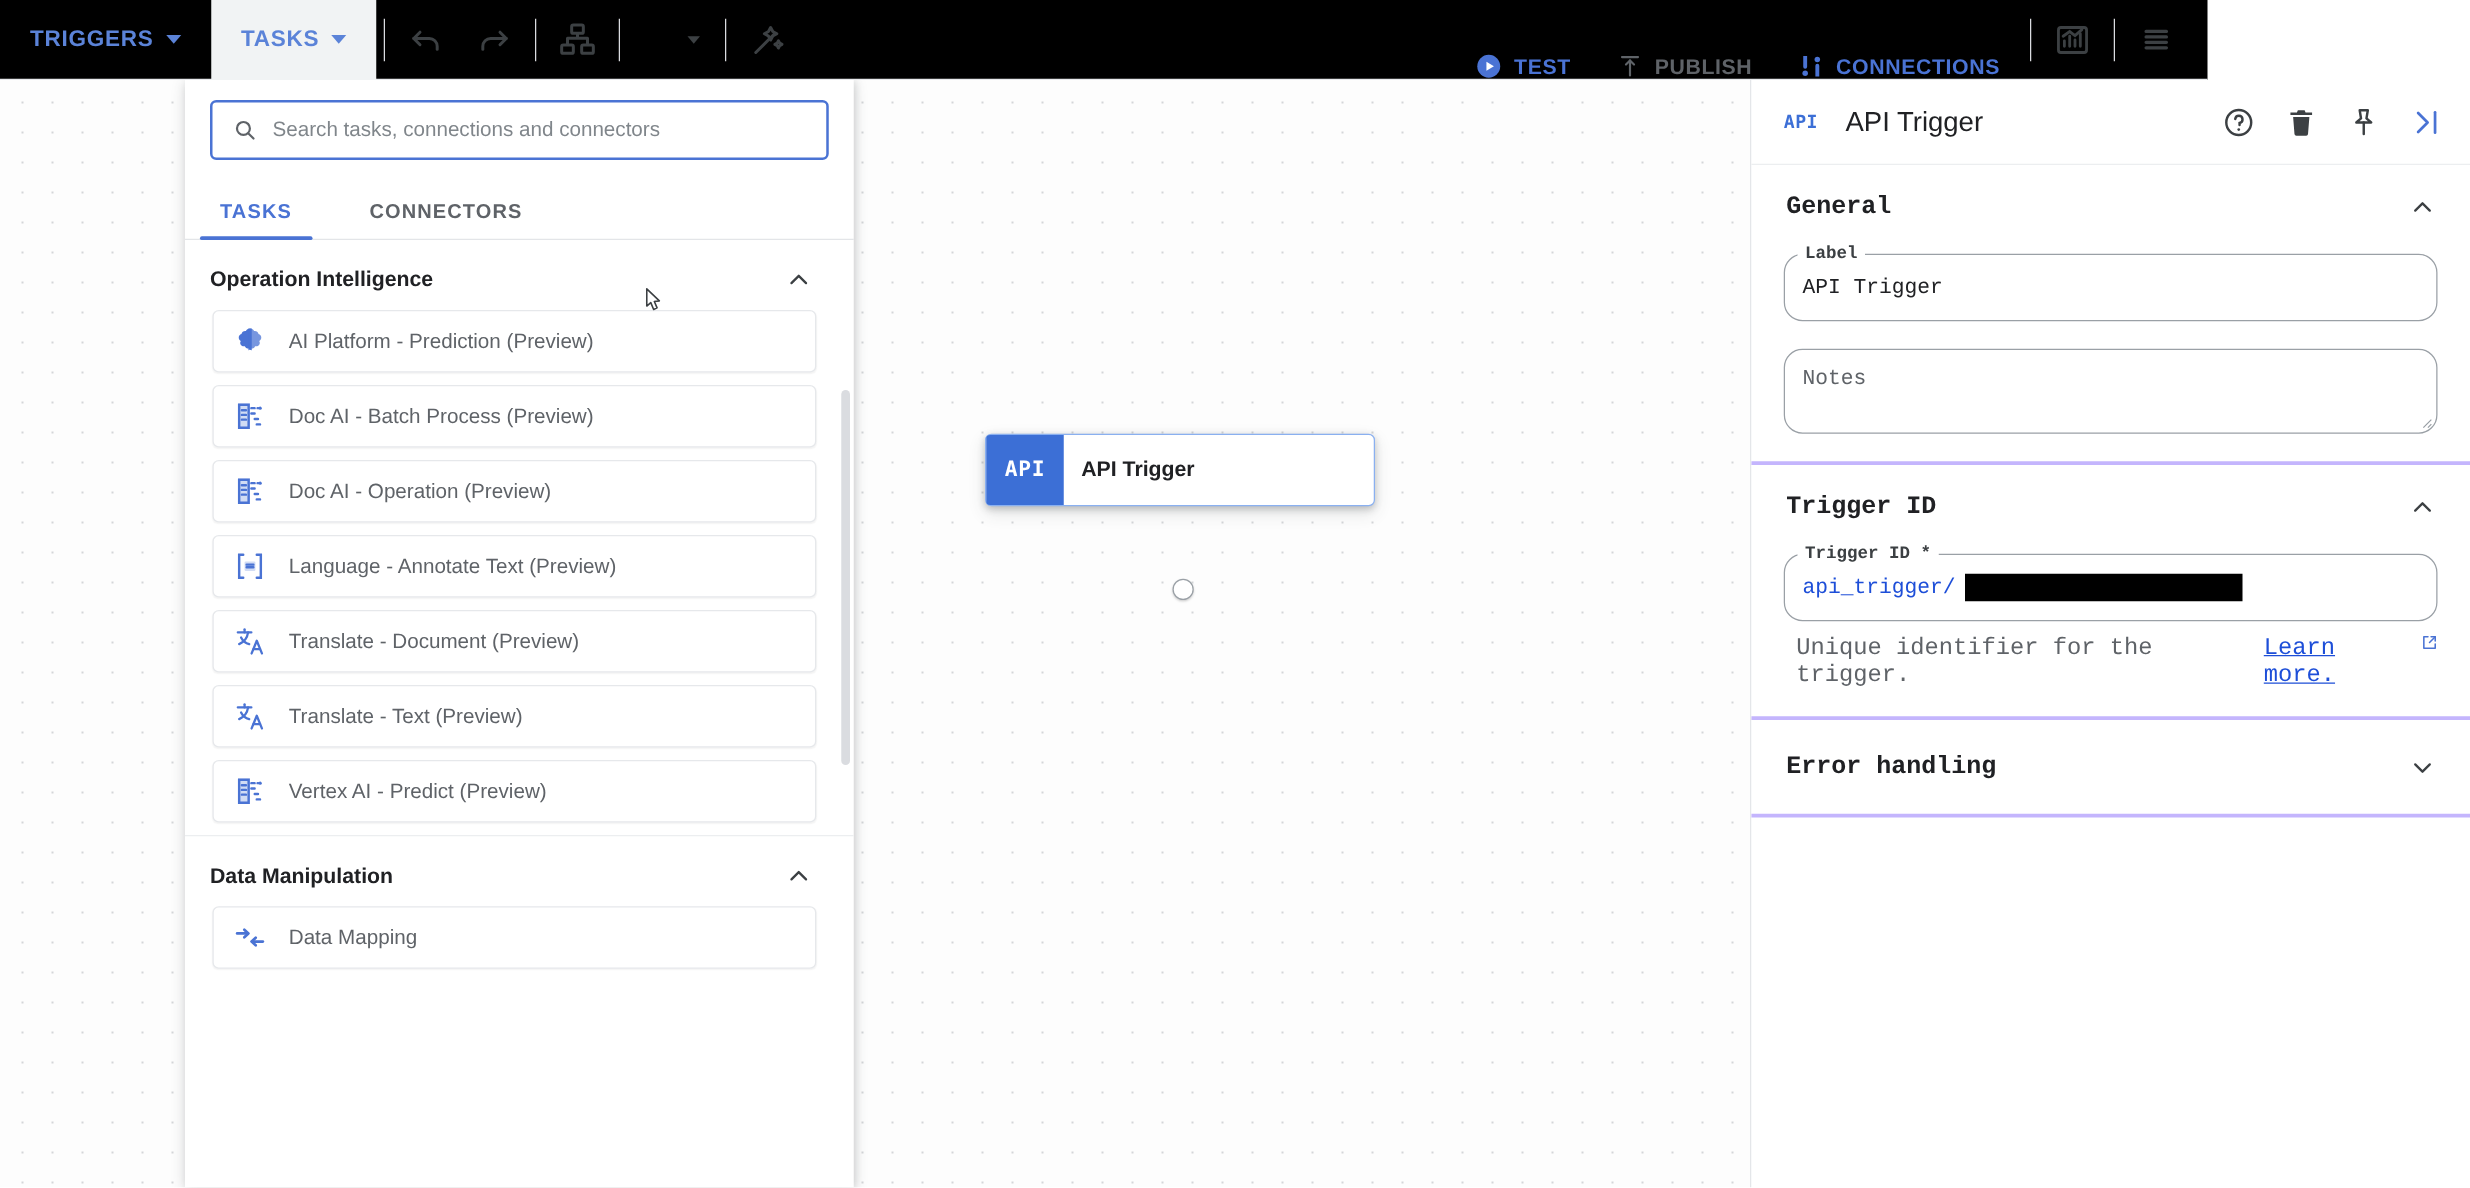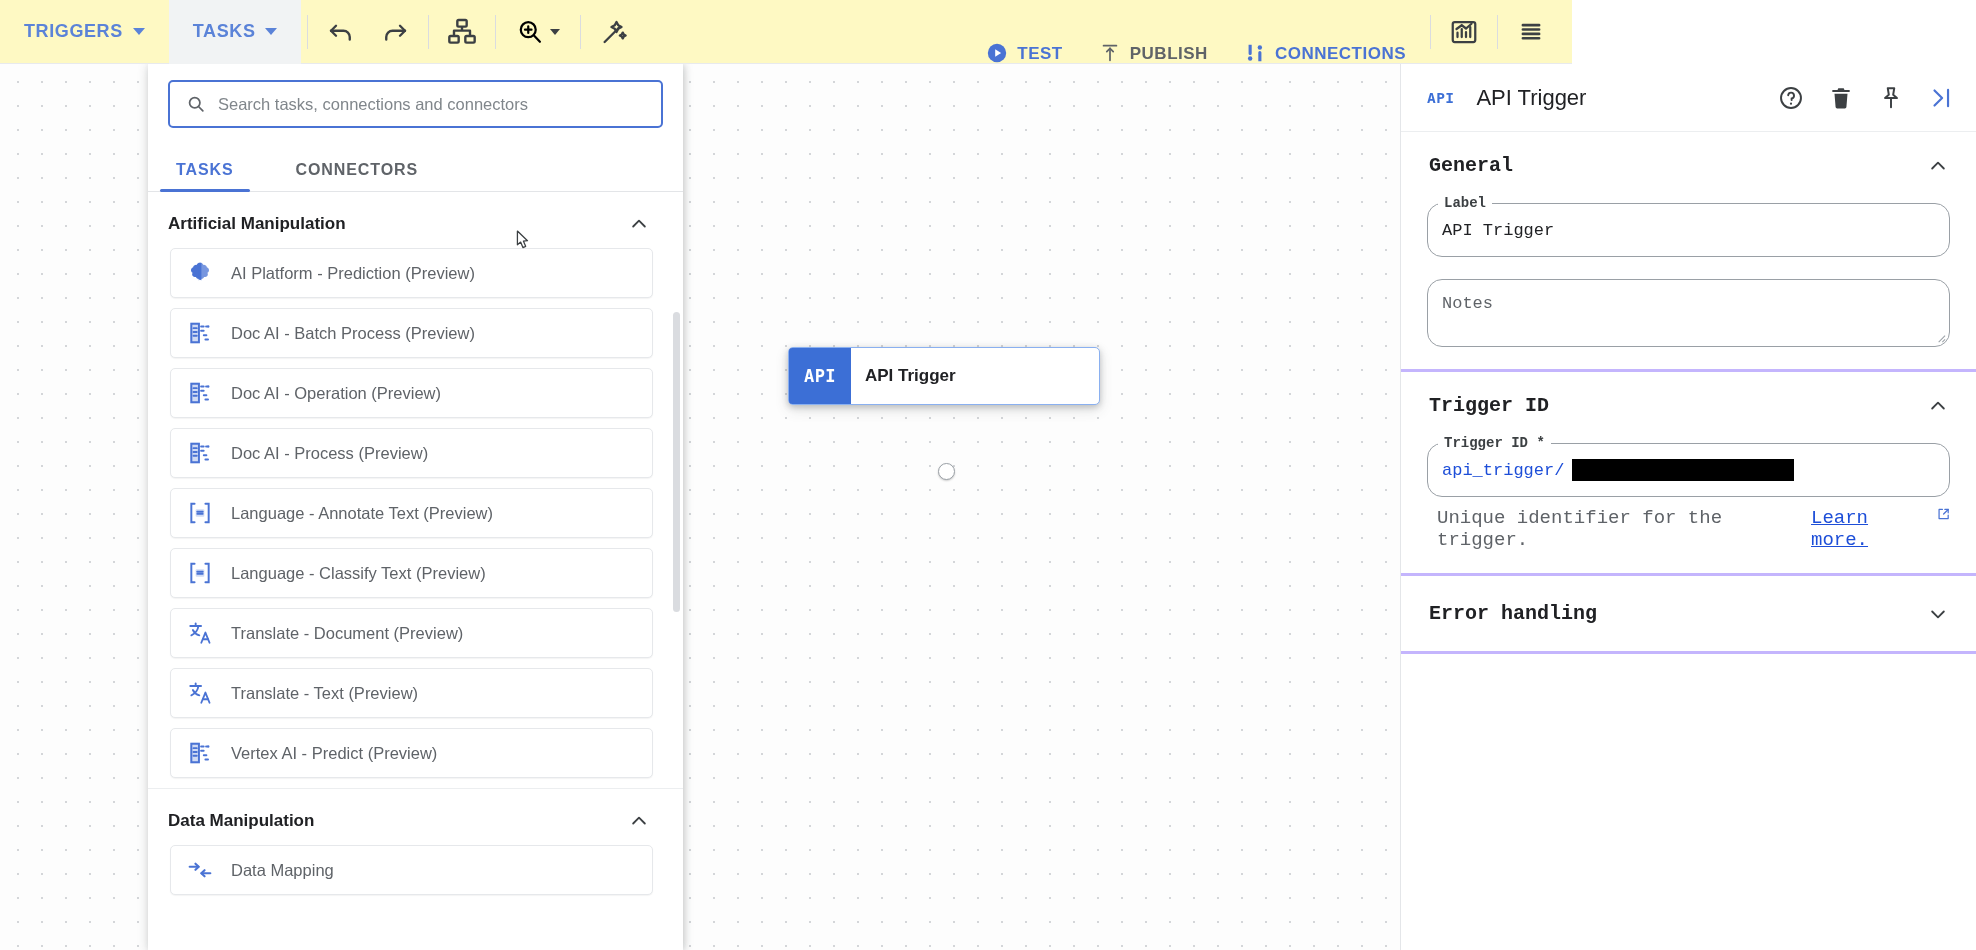--- a/index.html
+++ b/index.html
@@ -6,22 +6,22 @@
   html, body {
     width: 1976px; height: 950px;
     font-family: "Liberation Sans", sans-serif;
     background: #ffffff;
     overflow: hidden;
   }
   body { position: relative; }
 
   
   .toolbar {
-    position: absolute; top: 0; left: 0; width: 1572px; height: 64px;
-    background: #fef9c3;
+    position: absolute; top: 0; left: 0; width: 1766px; height: 64px;
+    background: #000000;
     display: flex; align-items: center;
     border-bottom: 1px solid #e8eaed;
     z-index: 40;
   }
   .tb-left { display: flex; align-items: center; height: 64px; }
   .tb-menu {
     display: flex; align-items: center; gap: 10px;
     height: 64px; padding: 0 24px;
     color: #5b83d8; font-size: 18px; font-weight: 600; letter-spacing: .6px;
     cursor: pointer; position: relative;
@@ -356,21 +356,21 @@
       <span>TASKS</span>
     </div>
     <div class="tab">
       <span>CONNECTORS</span>
     </div>
   </div>
 
   <div class="list">
 
     <div class="group-head">
-      <span>Artificial Manipulation</span>
+      <span>Operation Intelligence</span>
       <svg class="chev" viewBox="0 0 24 24" fill="none" stroke="currentColor" stroke-width="2.2" stroke-linecap="round" stroke-linejoin="round">
           <path d="M5 15 L12 8 L19 15"></path>
         </svg>
     </div>
 
     <div class="task-item">
       <svg class="task-icon" viewBox="0 0 24 24" fill="currentColor">
         <path d="M12 2.6c-1.5 0-2.6.8-3 1.9-1.5-.3-3 .6-3.3 2.1-1.3.4-2.2 1.6-2 3 .1 1 .7 1.8 1.5 2.2-.6.9-.6 2.1.1 3 .7.9 1.9 1.2 2.9.8.5 1.2 1.7 2 3 1.8.4.8 1.2 1.3 2.1 1.2V2.6z"></path>
         <path d="M12 2.6c1.5 0 2.6.8 3 1.9 1.5-.3 3 .6 3.3 2.1 1.3.4 2.2 1.6 2 3-.1 1-.7 1.8-1.5 2.2.6.9.6 2.1-.1 3-.7.9-1.9 1.2-2.9.8-.5 1.2-1.7 2-3 1.8-.4.8-1.2 1.3-2.1 1.2V2.6z" opacity=".75"></path>
       </svg>
@@ -392,50 +392,31 @@
       <svg class="task-icon" viewBox="0 0 24 24" fill="none" stroke="currentColor" stroke-width="1.8" stroke-linecap="round">
         <path d="M4 3.5 h7 v17 h-7z" fill="currentColor" opacity=".25"></path>
         <path d="M4 3.5 h7 v17 h-7z"></path>
         <path d="M6 7.5 h3 M6 11 h3 M6 14.5 h3"></path>
         <path d="M13 6 h5 M13 10 h3 M15.5 14 h4 M17 18 h3" stroke-dasharray="2.4 2.2"></path>
         <circle cx="19.5" cy="6" r="1.2" fill="currentColor" stroke="none"></circle>
       </svg>
       <span class="task-name">Doc AI - Operation (Preview)</span>
     </div>
 
-    <div class="task-item">
-      <svg class="task-icon" viewBox="0 0 24 24" fill="none" stroke="currentColor" stroke-width="1.8" stroke-linecap="round">
-        <path d="M4 3.5 h7 v17 h-7z" fill="currentColor" opacity=".25"></path>
-        <path d="M4 3.5 h7 v17 h-7z"></path>
-        <path d="M6 7.5 h3 M6 11 h3 M6 14.5 h3"></path>
-        <path d="M13 6 h5 M13 10 h3 M15.5 14 h4 M17 18 h3" stroke-dasharray="2.4 2.2"></path>
-        <circle cx="19.5" cy="6" r="1.2" fill="currentColor" stroke="none"></circle>
-      </svg>
-      <span class="task-name">Doc AI - Process (Preview)</span>
-    </div>
 
     <div class="task-item">
       <svg class="task-icon" viewBox="0 0 24 24" fill="none" stroke="currentColor" stroke-width="1.8" stroke-linecap="round">
         <path d="M7 3.5 H4 V20.5 H7"></path>
         <path d="M17 3.5 H20 V20.5 H17"></path>
         <rect x="8" y="8.5" width="8" height="7" rx="1" fill="currentColor" opacity=".25" stroke="none"></rect>
         <path d="M9.5 10.8 h5 M9.5 12.8 h5"></path>
       </svg>
       <span class="task-name">Language - Annotate Text (Preview)</span>
     </div>
 
-    <div class="task-item">
-      <svg class="task-icon" viewBox="0 0 24 24" fill="none" stroke="currentColor" stroke-width="1.8" stroke-linecap="round">
-        <path d="M7 3.5 H4 V20.5 H7"></path>
-        <path d="M17 3.5 H20 V20.5 H17"></path>
-        <rect x="8" y="8.5" width="8" height="7" rx="1" fill="currentColor" opacity=".25" stroke="none"></rect>
-        <path d="M9.5 10.8 h5 M9.5 12.8 h5"></path>
-      </svg>
-      <span class="task-name">Language - Classify Text (Preview)</span>
-    </div>
 
     <div class="task-item">
       <svg class="task-icon" viewBox="0 0 24 24" fill="none" stroke="currentColor" stroke-width="1.7" stroke-linecap="round" stroke-linejoin="round">
         <path d="M3 5.5 H13"></path>
         <path d="M8 3.2 V5.5"></path>
         <path d="M10.6 5.5 c-.6 4-3.2 7.2-6.6 8.6"></path>
         <path d="M5.4 9.2 c1.2 2.4 3.4 4.2 6 4.9"></path>
         <path d="M13.2 21 L17 11.6 L20.8 21"></path>
         <path d="M14.6 17.8 h4.8"></path>
       </svg>

